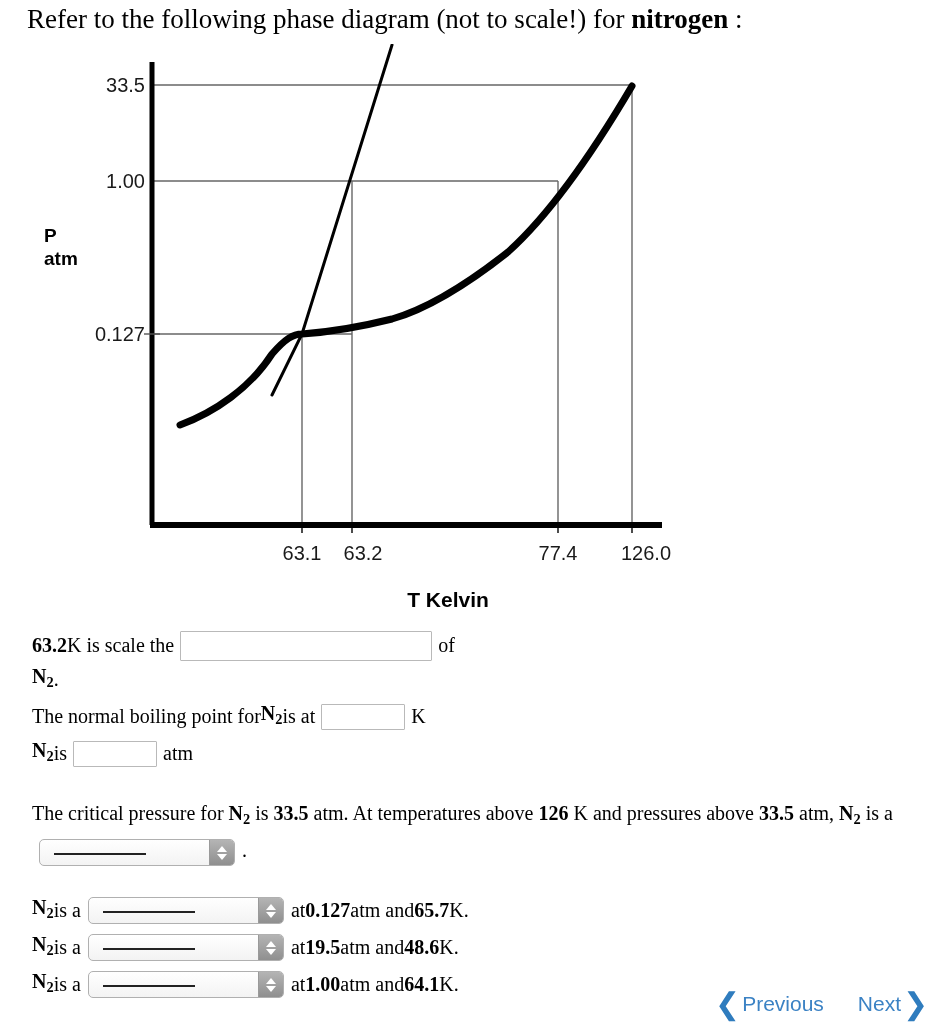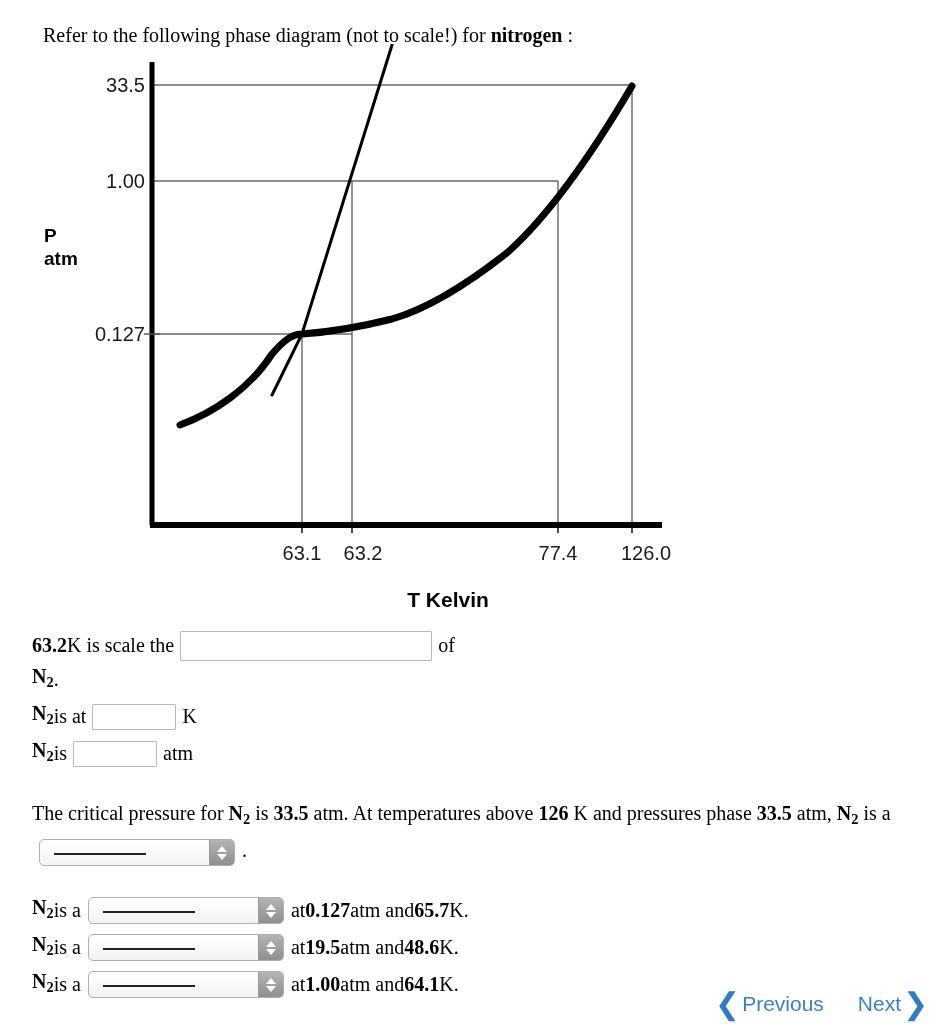--- a/index.html
+++ b/index.html
@@ -11,26 +11,25 @@
     width: 934px;
     height: 1024px;
     position: relative;
     font-family: "Liberation Serif", serif;
     color: #000000;
     overflow: hidden;
   }
 
   .prompt-line {
     position: absolute;
-    left: 43px;
+    left: 27px;
     top: 6px;
-    font-size: 20px;
+    font-size: 27px;
     line-height: 26px;
     white-space: nowrap;
-    margin-top: 16px;
   }
   .b { font-weight: bold; }
   sub {
     font-size: 0.72em;
     vertical-align: -0.28em;
     font-weight: bold;
   }
 
   
   .chart-area {
@@ -231,37 +230,38 @@
       <span> K is scale the </span>
     <input class="txt wide" type="text" value="" style="">
     <span> of </span>
   </div>
   <div class="q-row">
     <span class="b"><span>N</span><sub>2</sub></span>
       <span> .</span>
   </div>
 
   <div class="q-row">
+    <span>The normal boiling point for </span>
       <span class="b"><span>N</span><sub>2</sub></span>
       <span> is at </span>
     <input class="txt small" type="text" value="" style="">
     <span>K</span>
   </div>
 
   <div class="q-row">
       <span class="b"><span>N</span><sub>2</sub></span>
       <span> is </span>
     <input class="txt small2" type="text" value="" style="">
     <span>atm</span>
   </div>
 
   <div class="spacer-md"></div>
 
   <div class="q-row para">
-    <span>The critical pressure for </span><span class="b"><span>N</span><sub>2</sub></span><span> is </span><span class="b">33.5</span><span> atm. At temperatures above </span><span class="b">126</span><span> K and pressures phase </span><span class="b">33.5</span><span> atm, </span><span class="b"><span>N</span><sub>2</sub></span><span> is a </span><span class="sel">
+    <span>The critical pressure for </span><span class="b"><span>N</span><sub>2</sub></span><span> is </span><span class="b">33.5</span><span> atm. At temperatures above </span><span class="b">126</span><span> K and pressures above </span><span class="b">33.5</span><span> atm, </span><span class="b"><span>N</span><sub>2</sub></span><span> is a </span><span class="sel">
         <span class="dash"></span>
         <span class="arrowbox">
           <span class="up"></span>
           <span class="dn"></span>
         </span>
       </span><span>.</span>
   </div>
 
   <div class="spacer-md"></div>
 

